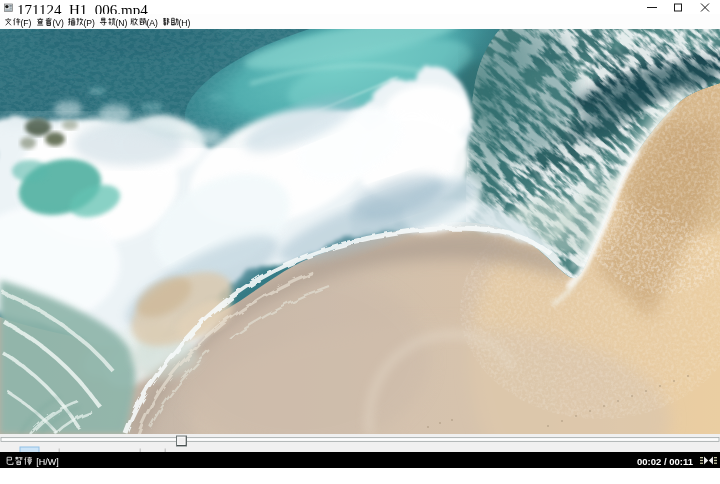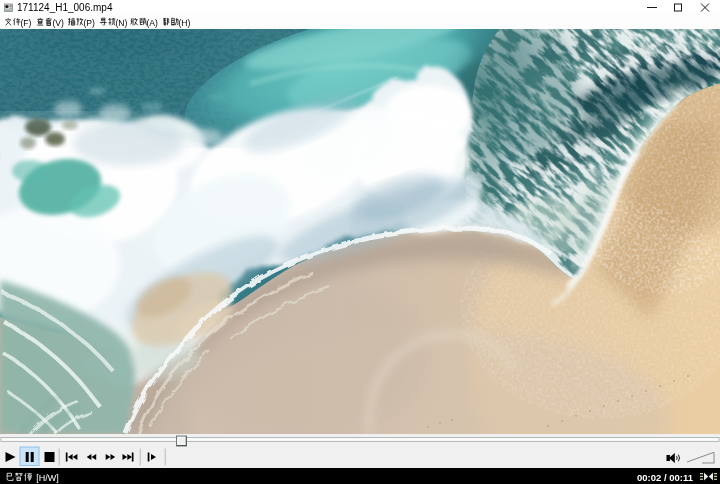--- a/index.html
+++ b/index.html
@@ -1,24 +1,24 @@
 <!DOCTYPE html>
 <html><head>
 <meta charset="utf-8">
 <style>
   html,body{margin:0;padding:0;width:720px;height:484px;overflow:hidden;
     font-family:"Liberation Sans",sans-serif;background:#fff;}
   #win{position:relative;width:720px;height:484px;}
   #titlebar{position:absolute;left:0;top:0;width:720px;height:14px;background:#ffffff;}
-  #title{position:absolute;left:17px;top:2px;font-size:10px;color:#000;}
+  #title{position:absolute;left:17px;top:2px;font-size:15px;color:#000;font-family:Liberation Serif, serif;}
   .capbtn{position:absolute;top:0;height:14px;width:26px;color:#1a1a1a;}
   #menubar{position:absolute;left:0;top:14px;width:720px;height:15px;background:#fdfdfd;}
   #video{position:absolute;left:0;top:29px;width:720px;height:405px;}
   #toolbar{position:absolute;left:0;top:434px;width:720px;height:34px;background:#f0f0f0;}
-  #statusbar{position:absolute;left:0;top:468px;width:720px;height:16px;background:#000;}
+  #statusbar{position:absolute;left:0;top:452px;width:720px;height:16px;background:#000;}
   .sb-text{position:absolute;color:#fff;font-size:9.5px;top:3px;font-weight:bold;}
 </style>
 </head>
 <body>
 <div id="win">
   <div id="titlebar">
     <svg id="appicon" style="position:absolute;left:4px;top:3px" width="9" height="9" viewBox="0 0 9 9">
       <rect x="0.5" y="1" width="8" height="7.5" fill="#d8dcde" stroke="#777" stroke-width="0.7"></rect>
       <circle cx="2.9" cy="3.6" r="1.7" fill="#1a1a1a"></circle>
       <rect x="5.4" y="2.2" width="2.4" height="1.4" fill="#6a7a84"></rect>

